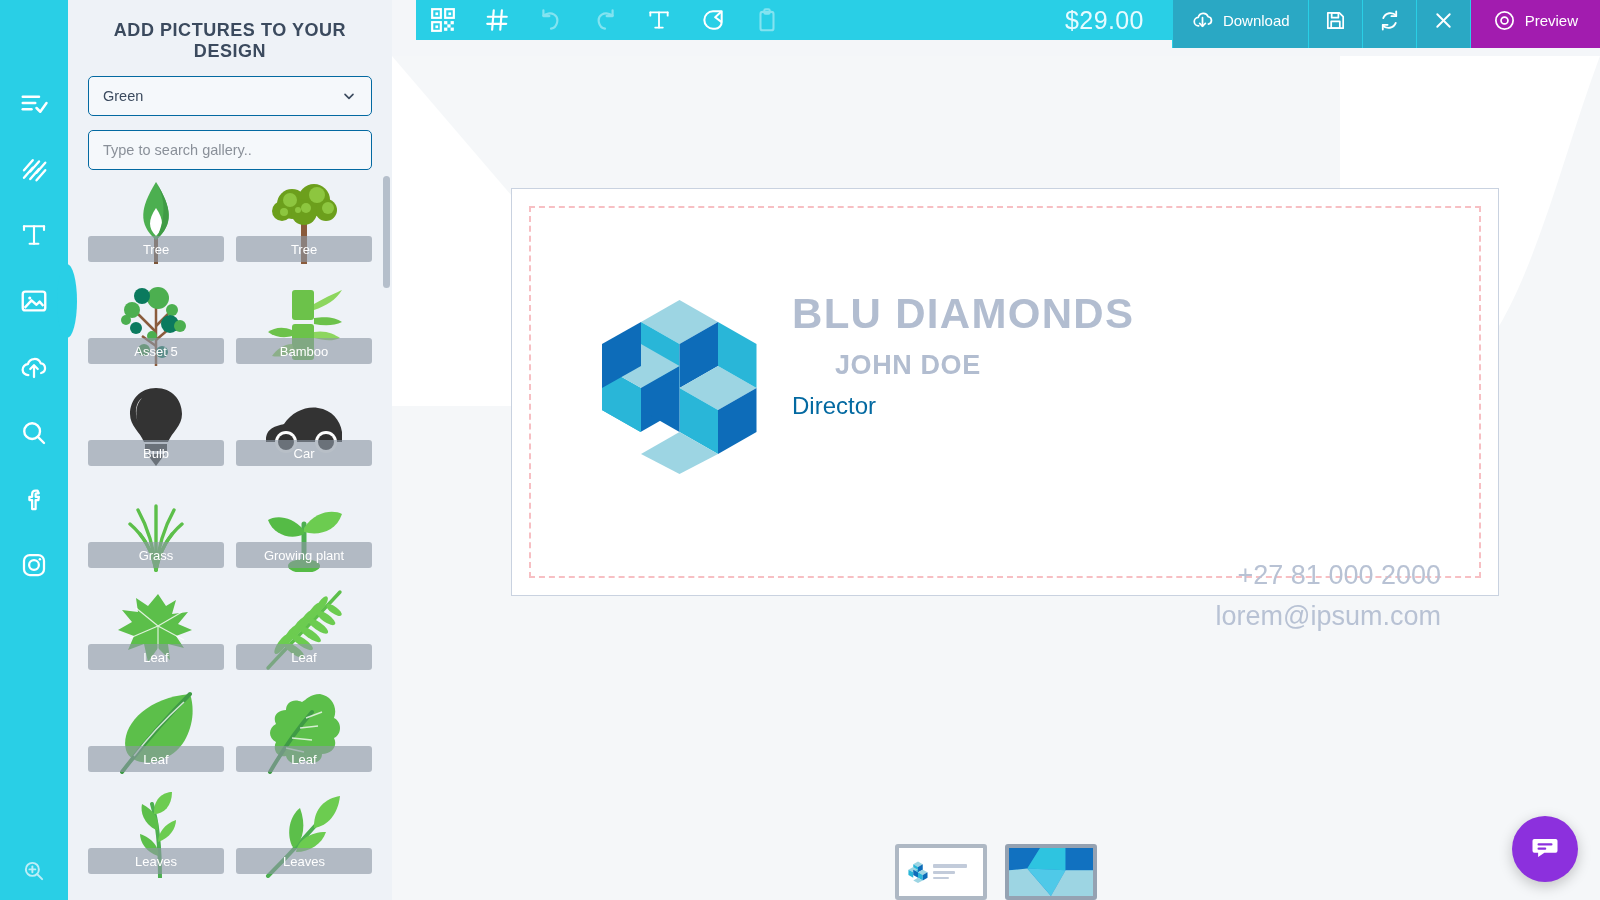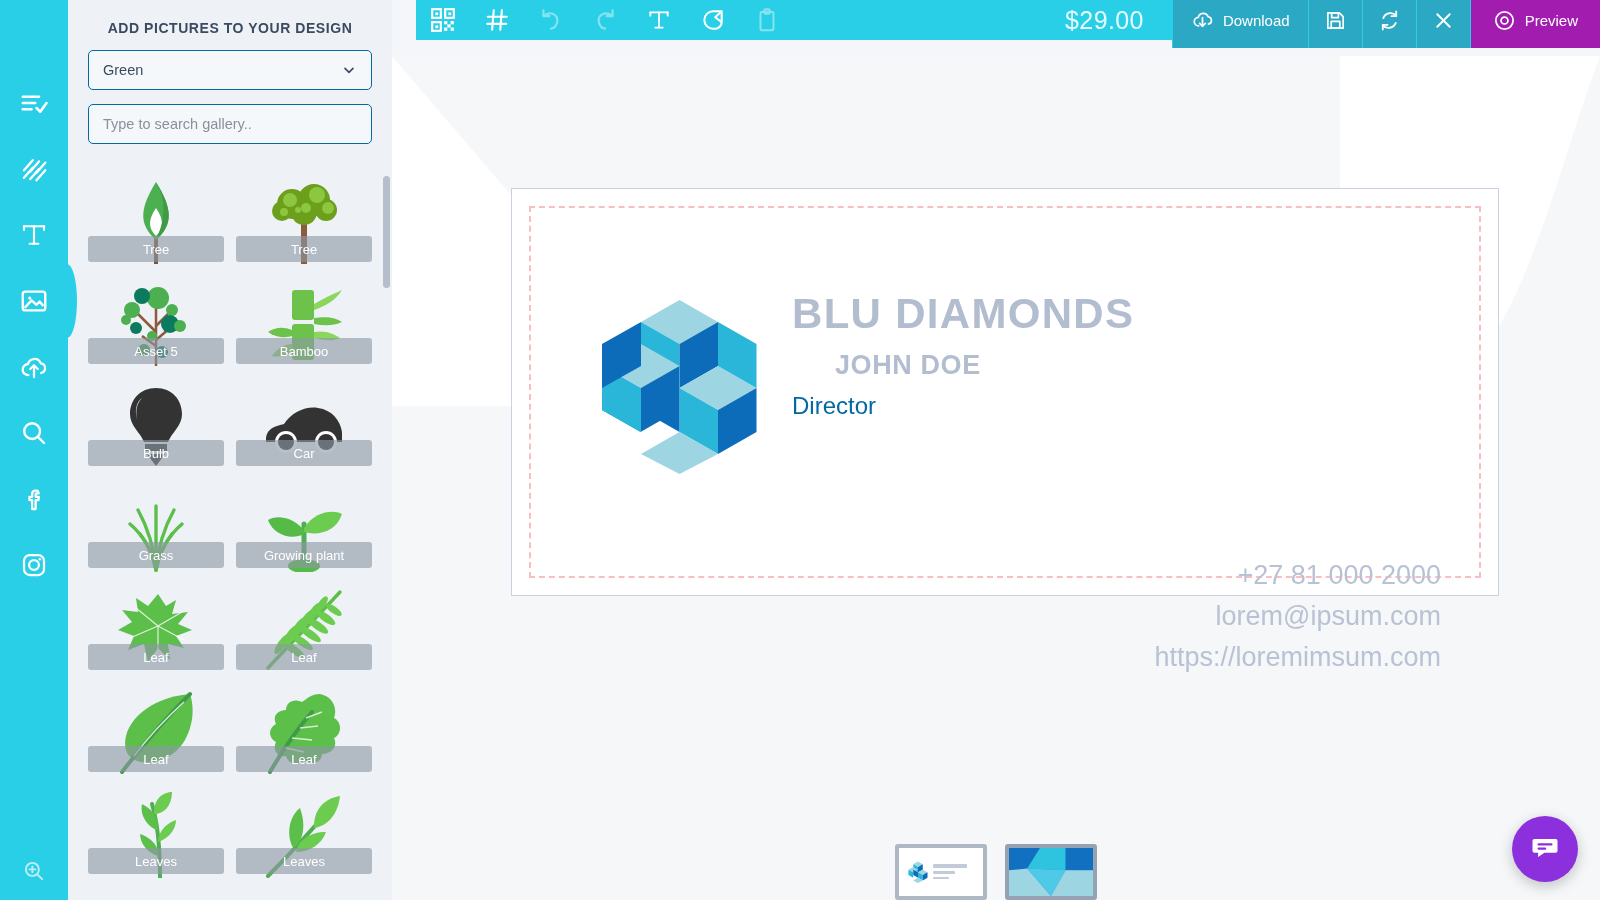--- a/index.html
+++ b/index.html
@@ -33,21 +33,21 @@
   #rail-bottom { position: absolute; bottom: 12px; left: 0; width: 68px; display:flex; justify-content:center;}
   #rail-bottom svg { width: 26px; height: 26px; }
 
   
   #panel {
     position: absolute; left: 68px; top: 0; width: 324px; height: 900px;
     background: #eef2f7;
     z-index: 5; overflow: hidden;
   }
   #panel-title {
-    text-align: center; font-size: 14px; font-weight: bold;
+    text-align: center; font-size: 18px; font-weight: bold;
     letter-spacing: .55px; color: #3b4a5e;
     padding: 20px 10px 14px;
   }
   .panel-field {
     margin: 0 20px 14px; height: 40px;
     border: 1px solid #0369a1; border-radius: 5px;
     background: #f5f8fb;
     display: flex; align-items: center; padding: 0 14px;
     font-size: 14.5px; color: #3b4a5e; cursor: pointer;
     justify-content: space-between;
@@ -689,21 +689,20 @@
       <polygon points="116,26 154.5,48 154.5,92 116,70" fill="#29b6d8"></polygon>
     </svg>
 
     <div id="card-title">BLU DIAMONDS</div>
     <div id="card-name">JOHN DOE</div>
     <div id="card-role">Director</div>
 
     <div id="card-contact">
       <div>+27 81 000 2000</div>
       <div>lorem@ipsum.com</div>
-      <div>https://loremimsum.com</div>
     </div>
   </div>
 
   <div id="pages">
     <div class="page-thumb">
       <svg class="pt-mini-logo" viewBox="0 0 155 178">
         <polygon points="77.5,4 116,26 77.5,48 39,26" fill="#9dd5e3"></polygon>
         <polygon points="39,26 77.5,48 77.5,92 39,70" fill="#29b6d8"></polygon>
         <polygon points="116,26 116,70 77.5,92 77.5,48" fill="#0d6cb9"></polygon>
         <polygon points="0,70 39,48 77.5,70 39,92" fill="#9dd5e3"></polygon>

